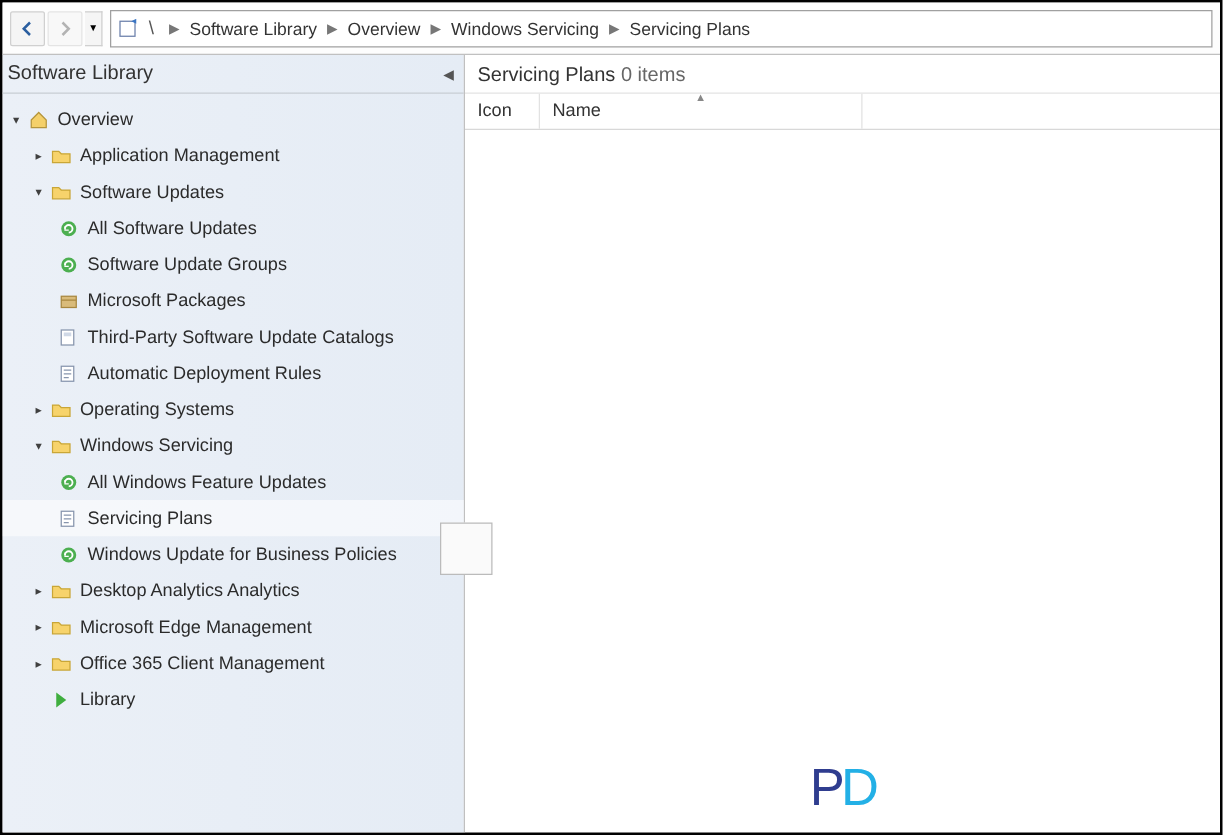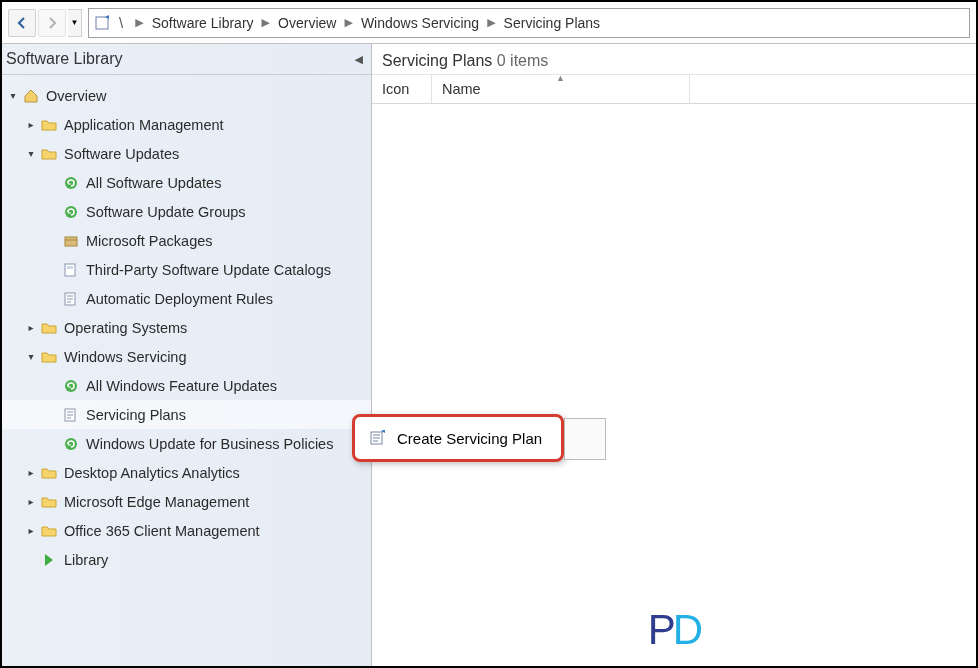--- a/index.html
+++ b/index.html
@@ -18,21 +18,21 @@
   .sidebar-header { display:flex; align-items:center; justify-content:space-between; padding:6px 8px 6px 4px; border-bottom:1px solid #c8cdd4; }
   .sidebar-title { font-size:16px; color:#333; }
   .collapse-caret { font-size:11px; color:#555; }
   .tree { padding:6px 0; font-size:14.5px; color:#2b2b2b; }
   .tree-row { display:flex; align-items:center; height:29px; padding-right:8px; cursor:default; }
   .tree-row.selected { background:rgba(255,255,255,.55); }
   .expander { width:14px; display:inline-flex; justify-content:center; color:#404040; font-size:10px; }
   .icon { width:18px; height:18px; margin:0 6px 0 2px; display:inline-flex; align-items:center; justify-content:center; }
   .indent-0 { padding-left:4px; }
   .indent-1 { padding-left:22px; }
-  .indent-2 { padding-left:44px; }
+  .indent-2 { padding-left:28px; }
   .content { flex:1; display:flex; flex-direction:column; position:relative; }
   .content-header { padding:8px 10px 4px; font-size:16px; color:#333; border-bottom:1px solid #e4e4e4; }
   .count { color:#666; }
   .grid-head { display:flex; border-bottom:1px solid #d8d8d8; }
   .gh-cell { font-size:14.5px; color:#333; padding:6px 10px; border-right:1px solid #e2e2e2; }
   .gh-icon { width:60px; }
   .gh-name { width:258px; position:relative; }
   .gh-desc { flex:1; }
   .sort-ind { position:absolute; top:-2px; left:50%; transform:translateX(-50%); font-size:9px; color:#888; }
   .context-wrap { position:absolute; top:370px; left:-20px; display:flex; }
@@ -263,32 +263,20 @@
     </div>
     <div class="grid-head">
       <div class="gh-cell gh-icon">Icon</div>
       <div class="gh-cell gh-name">
         <span class="sort-ind">▲</span>
         <span>Name</span>
       </div>
     </div>
 
     <div class="context-wrap">
-      <div class="context-menu">
-        <div class="context-item">
-          <span class="icon">
-            <svg width="16" height="16" viewBox="0 0 16 16">
-                <rect x="1" y="2" width="11" height="12" fill="#fff" stroke="#7a8aa6"></rect>
-                <path d="M3 5h7M3 8h7M3 11h5" stroke="#7a8aa6"></path>
-                <path d="M11 1 L15 -1 L15 3 Z" fill="#3b76c4"></path>
-              </svg>
-          </span>
-          <span>Create Servicing Plan</span>
-        </div>
-      </div>
       <div class="context-extra"></div>
     </div>
 
     <div class="logo">
       <span class="lp">P</span><span class="ld">D</span>
     </div>
   </div>
 </div>
 
 </body></html>

